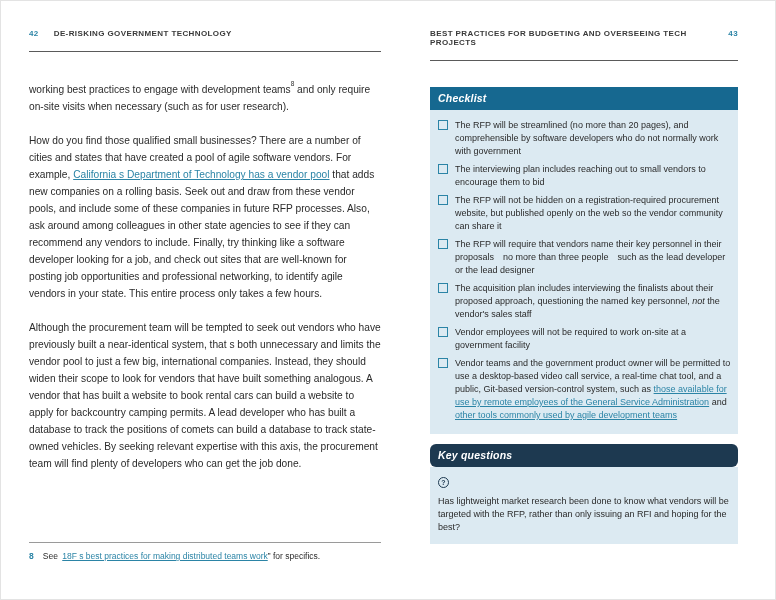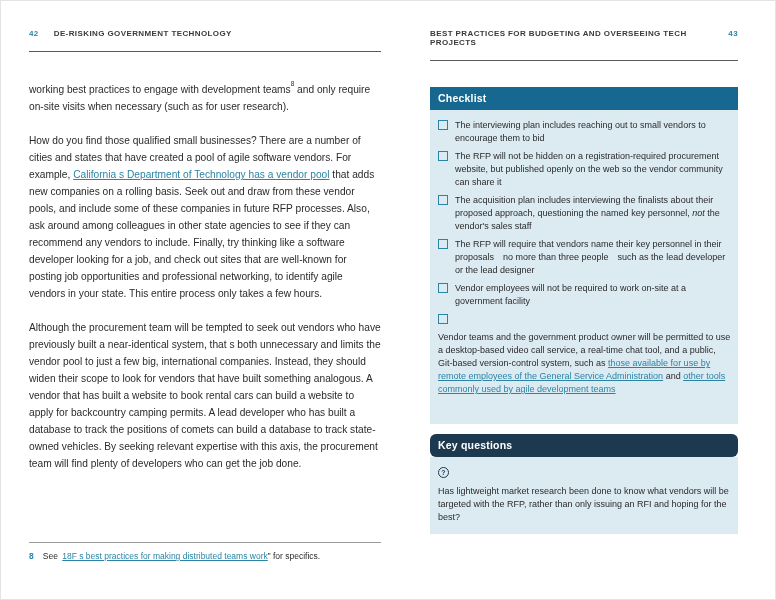--- a/index.html
+++ b/index.html
@@ -41,26 +41,27 @@
     border-top:1px solid #9a9a9a;
     padding-top:8px;font-size:8.5px;line-height:11px;color:var(--ink);
   }
   .fn-num{color:var(--accent);font-weight:bold;margin-right:9px;}
   .fn-see{margin-right:2px;}
 
   .box-header{
     background:var(--checklist-header-bg);
     color:#fff;font-weight:bold;font-size:10.5px;letter-spacing:0.2px;
     padding:5px 8px 6px;
+    font-style:italic;
   }
   .box-header.kq{background:var(--kq-header-bg);margin-top:10px;border-radius:6px;}
   .box-body{background:var(--panel-bg);padding:9px 6px 8px 8px;}
 
   .check-item{display:flex;gap:7px;margin-bottom:5px;font-size:9px;line-height:13px;color:var(--ink);}
-  .check-item:last-child{margin-bottom:20px;flex-direction:column;}
+  .check-item:last-child{margin-bottom:4px;}
   .checkbox{flex:0 0 auto;width:8px;height:8px;border:1px solid var(--accent);margin-top:1px;background:transparent;cursor:pointer;}
 
   .kq-item{display:flex;gap:7px;margin-bottom:6px;font-size:9px;line-height:13px;color:var(--ink);}
   .kq-item:last-child{margin-bottom:2px;flex-direction:column;}
   .kq-icon{
     flex:0 0 auto;width:9px;height:9px;border:1px solid var(--kq-header-bg);border-radius:50%;
     font-size:7px;line-height:9px;text-align:center;font-weight:bold;color:var(--kq-header-bg);margin-top:1px;
   }
 </style>
 </head>
@@ -88,33 +89,37 @@
   <div class="page page-right">
     <div class="running-head right">
       <span>BEST PRACTICES FOR BUDGETING AND OVERSEEING TECH PROJECTS</span>
       <span class="pagenum">43</span>
     </div>
 
     <div class="box-header">Checklist</div>
     <div class="box-body" id="checklist-items">
         <div class="check-item">
           <span class="checkbox"></span>
+          <span><span>The RFP will be streamlined (no more than 20 pages), and comprehensible by software developers who do not normally work with government</span></span>
+        </div>
+        <div class="check-item">
+          <span class="checkbox"></span>
           <span><span>The interviewing plan includes reaching out to small vendors to encourage them to bid</span></span>
         </div>
         <div class="check-item">
           <span class="checkbox"></span>
           <span><span>The RFP will not be hidden on a registration-required procurement website, but published openly on the web so the vendor community can share it</span></span>
         </div>
         <div class="check-item">
           <span class="checkbox"></span>
-          <span><span>The acquisition plan includes interviewing the finalists about their proposed approach, questioning the named key personnel, </span><i>not</i><span> the vendor's sales staff</span></span>
+          <span><span>The RFP will require that vendors name their key personnel in their proposals no more than three people such as the lead developer or the lead designer</span></span>
         </div>
         <div class="check-item">
           <span class="checkbox"></span>
-          <span><span>The RFP will require that vendors name their key personnel in their proposals no more than three people such as the lead developer or the lead designer</span></span>
+          <span><span>The acquisition plan includes interviewing the finalists about their proposed approach, questioning the named key personnel, </span><i>not</i><span> the vendor's sales staff</span></span>
         </div>
         <div class="check-item">
           <span class="checkbox"></span>
           <span><span>Vendor employees will not be required to work on-site at a government facility</span></span>
         </div>
         <div class="check-item">
           <span class="checkbox"></span>
           <span><span>Vendor teams and the government product owner will be permitted to use a desktop-based video call service, a real-time chat tool, and a public, Git-based version-control system, such as </span><a class="link">those available for use by remote employees of the General Service Administration</a><span> and </span><a class="link">other tools commonly used by agile development teams</a></span>
         </div>
       </div>

